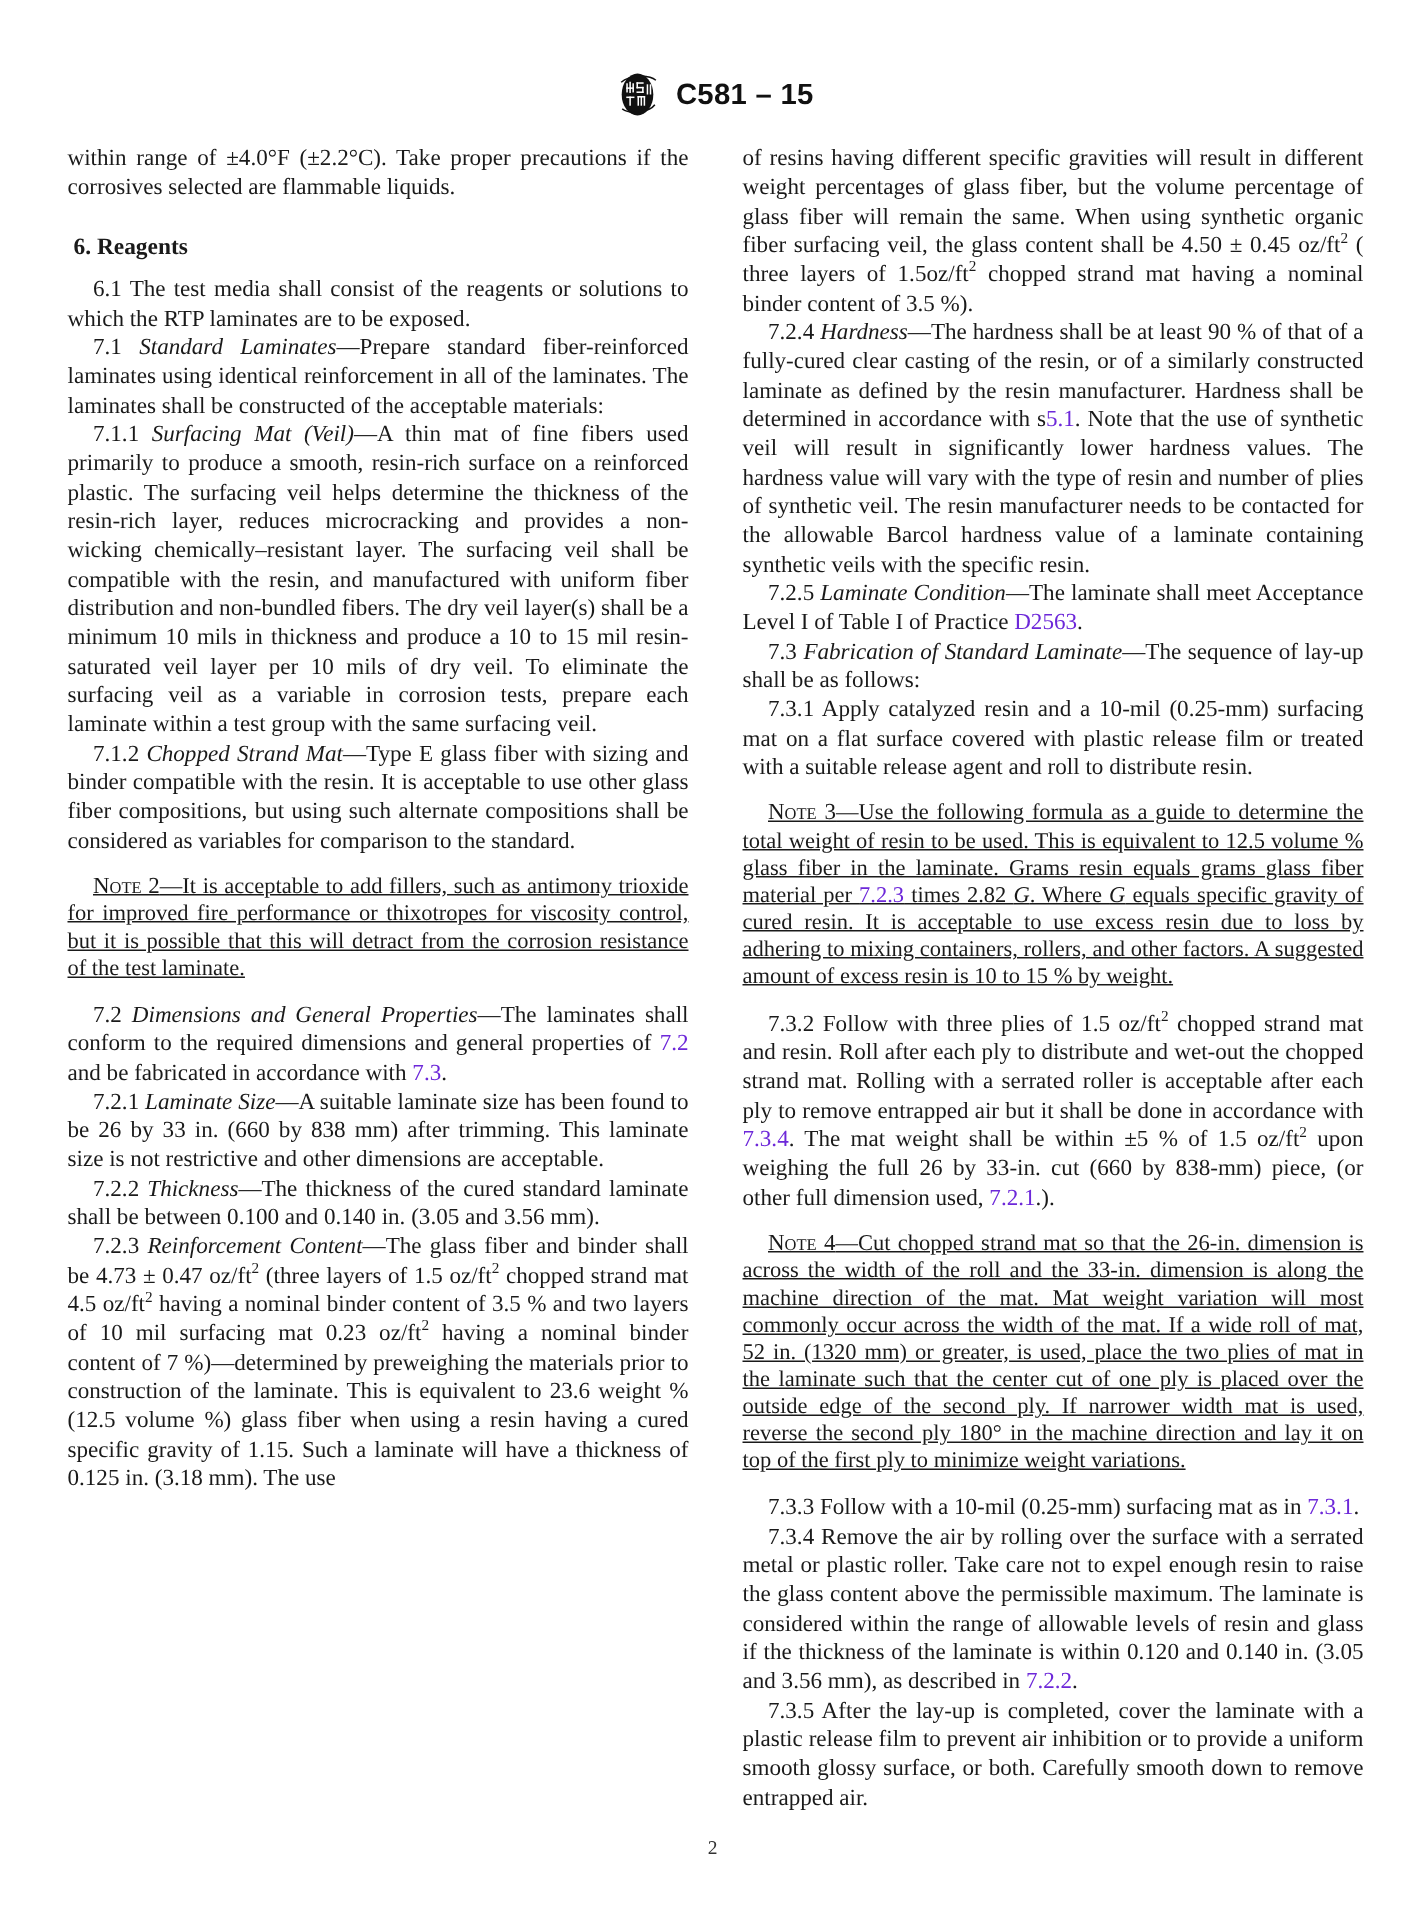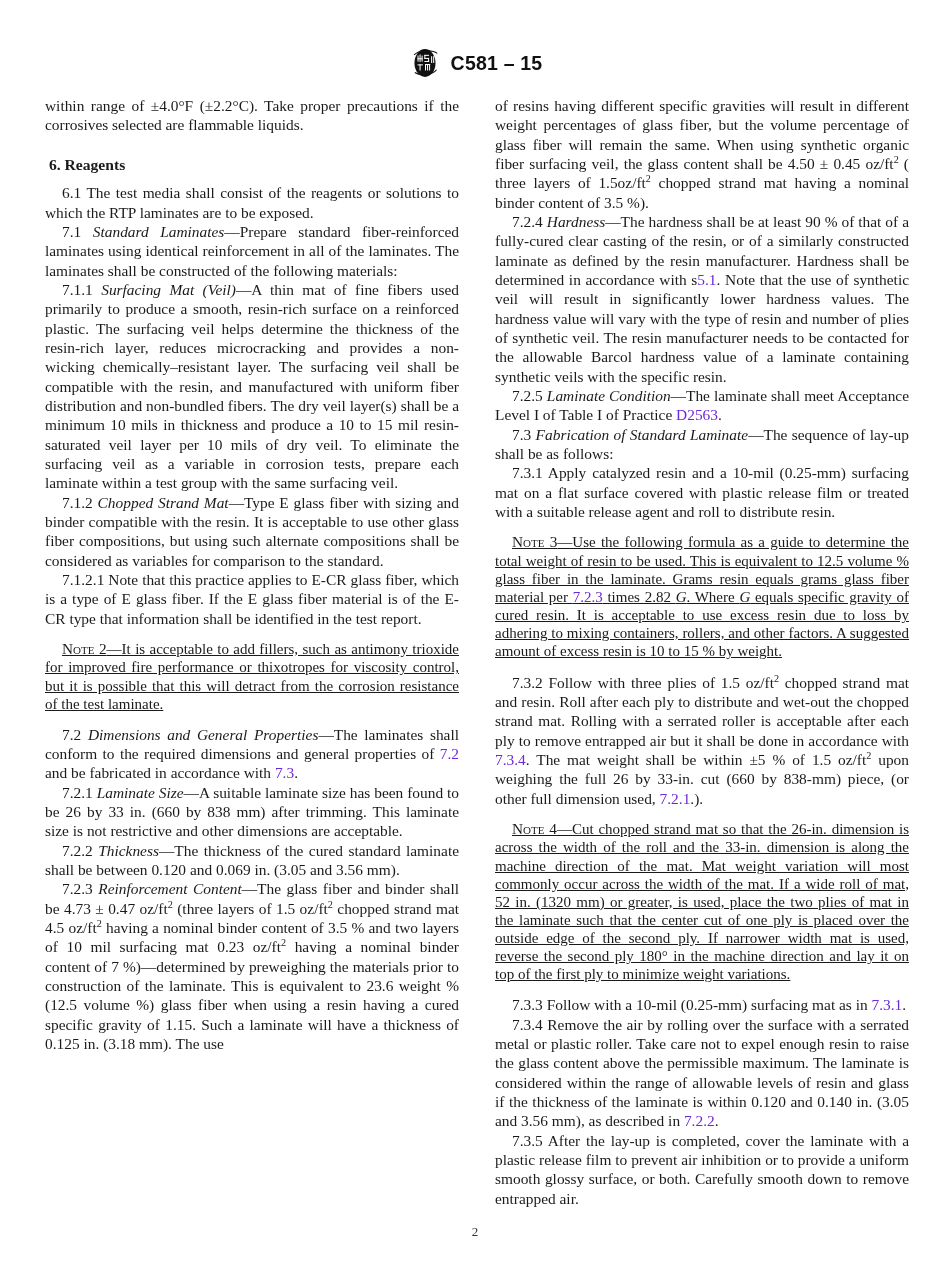--- a/index.html
+++ b/index.html
@@ -148,38 +148,37 @@
   <div class="col">
 
     <p class="cont">within range of ±4.0°F (±2.2°C). Take proper precautions if the corrosives selected are flammable liquids.</p>
 
     <div class="gap-sm"></div>
 
     <h3 class="section-head">6.  Reagents</h3>
     <p class="body">6.1  The test media shall consist of the reagents or solutions to which the RTP laminates are to be exposed.</p>
 
 
-    <p class="body"><span>7.1</span>&nbsp;<i>Standard Laminates</i><span>—Prepare standard fiber-reinforced laminates using identical reinforcement in all of the laminates. The laminates shall be constructed of the following materials:</span></p>
+    <p class="body"><span>7.1</span>&nbsp;<i>Standard Laminates</i><span>—Prepare standard fiber-reinforced laminates using identical reinforcement in all of the laminates. The laminates shall be constructed of the acceptable materials:</span></p>
 
     <p class="body"><span>7.1.1</span>&nbsp;<i>Surfacing Mat (Veil)</i><span>—A thin mat of fine fibers used primarily to produce a smooth, resin-rich surface on a reinforced plastic. The surfacing veil helps determine the thickness of the resin-rich layer, reduces microcracking and provides a non-wicking chemically–resistant layer. The surfacing veil shall be compatible with the resin, and manufactured with uniform fiber distribution and non-bundled fibers. The dry veil layer(s) shall be a minimum 10 mils in thickness and produce a 10 to 15 mil resin-saturated veil layer per 10 mils of dry veil. To eliminate the surfacing veil as a variable in corrosion tests, prepare each laminate within a test group with the same surfacing veil.</span></p>
 
     <p class="body"><span>7.1.2</span>&nbsp;<i>Chopped Strand Mat</i><span>—Type E glass fiber with sizing and binder compatible with the resin. It is acceptable to use other glass fiber compositions, but using such alternate compositions shall be considered as variables for comparison to the standard.</span></p>
 
-    <p class="body">7.1.2.1  Note that this practice applies to E-CR glass fiber, which is a type of E glass fiber. If the E glass fiber material is of the E-CR type that information shall be identified in the test report.</p>
 
 
     <div class="gap-note"></div>
     <p class="note"><span class="smallcaps">Note 2</span><span>—It is acceptable to add fillers, such as antimony trioxide for improved fire performance or thixotropes for viscosity control, but it is possible that this will detract from the corrosion resistance of the test laminate.</span></p>
 
     <div class="gap-note"></div>
     <p class="body"><span>7.2</span>&nbsp;<i>Dimensions and General Properties</i><span>—The laminates shall conform to the required dimensions and general properties of </span><span class="xref">7.2</span><span> and be fabricated in accordance with </span><span class="xref">7.3</span><span>.</span></p>
 
     <p class="body"><span>7.2.1</span>&nbsp;<i>Laminate Size</i><span>—A suitable laminate size has been found to be 26 by 33 in. (660 by 838 mm) after trimming. This laminate size is not restrictive and other dimensions are acceptable.</span></p>
 
-    <p class="body"><span>7.2.2</span>&nbsp;<i>Thickness</i><span>—The thickness of the cured standard laminate shall be between 0.120 and 0.069 in. (3.05 and 3.56 mm).</span></p>
+    <p class="body"><span>7.2.2</span>&nbsp;<i>Thickness</i><span>—The thickness of the cured standard laminate shall be between 0.100 and 0.140 in. (3.05 and 3.56 mm).</span></p>
 
     <p class="body"><span>7.2.3</span>&nbsp;<i>Reinforcement Content</i><span>—The glass fiber and binder shall be 4.73 ± 0.47 oz/ft</span><sup>2</sup><span> (three layers of 1.5 oz/ft</span><sup>2</sup><span> chopped strand mat 4.5 oz/ft</span><sup>2</sup><span> having a nominal binder content of 3.5 % and two layers of 10 mil surfacing mat 0.23 oz/ft</span><sup>2</sup><span> having a nominal binder content of 7 %)—determined by preweighing the materials prior to construction of the laminate. This is equivalent to 23.6 weight % (12.5 volume %) glass fiber when using a resin having a cured specific gravity of 1.15. Such a laminate will have a thickness of 0.125 in. (3.18 mm). The use</span></p>
 
   </div>
 
   <div class="col">
 
     <p class="cont"><span>of resins having different specific gravities will result in different weight percentages of glass fiber, but the volume percentage of glass fiber will remain the same. When using synthetic organic fiber surfacing veil, the glass content shall be 4.50 ± 0.45 oz/ft</span><sup>2</sup><span> ( three layers of 1.5oz/ft</span><sup>2</sup><span> chopped strand mat having a nominal binder content of 3.5 %).</span></p>
 
     <p class="body"><span>7.2.4</span>&nbsp;<i>Hardness</i><span>—The hardness shall be at least 90 % of that of a fully-cured clear casting of the resin, or of a similarly constructed laminate as defined by the resin manufacturer. Hardness shall be determined in accordance with s</span><span class="xref">5.1</span><span>. Note that the use of synthetic veil will result in significantly lower hardness values. The hardness value will vary with the type of resin and number of plies of synthetic veil. The resin manufacturer needs to be contacted for the allowable Barcol hardness value of a laminate containing synthetic veils with the specific resin.</span></p>

